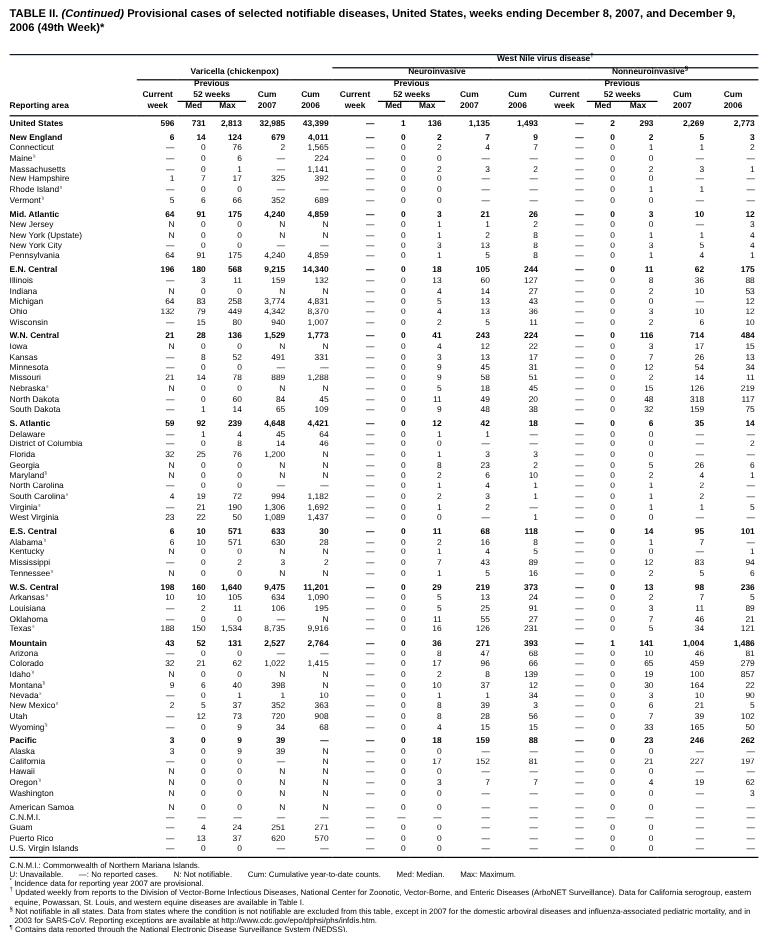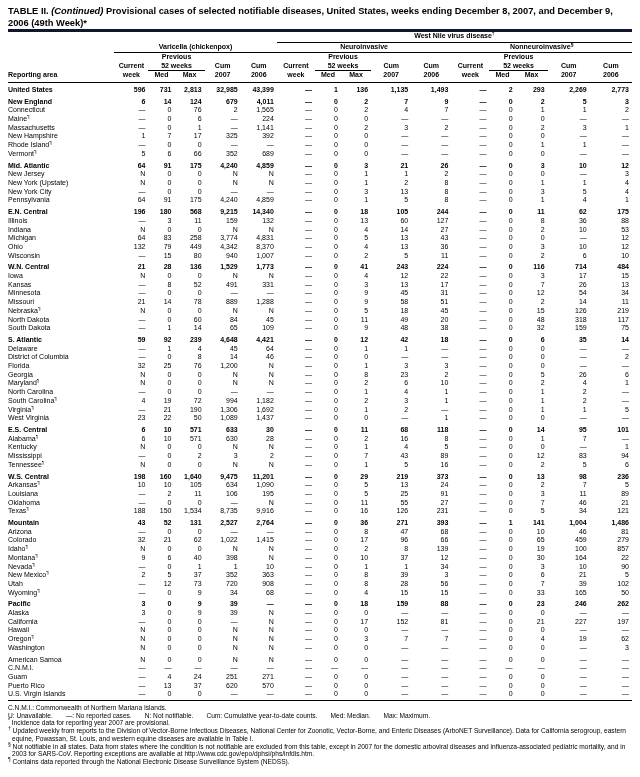--- a/index.html
+++ b/index.html
@@ -4,21 +4,21 @@
 <style>
   html,body { margin:0; padding:0; background:#fff; }
   .page {
     width:640px; height:777px; box-sizing:border-box;
     padding:6px 8px 4px 8px;
     font-family:"Liberation Sans", sans-serif;
     color:#000; background:#fff; overflow:hidden;
   }
   .title {
     font-size:9.3px; font-weight:bold; line-height:11.5px;
-    padding-bottom:0; border-bottom:3px solid #0f172a;
+    padding-bottom:16px; border-bottom:1px solid #0f172a;
   }
   .title .it { font-style:italic; }
 
   table { border-collapse:collapse; table-layout:fixed; width:624px; }
   thead th {
     font-size:7px; font-weight:bold; line-height:8.6px;
     padding:0; text-align:center; vertical-align:bottom; white-space:nowrap;
   }
   th.grp { border-bottom:1px solid #000; padding-bottom:1px; }
   th.u52 { border-bottom:1px solid #000; }

